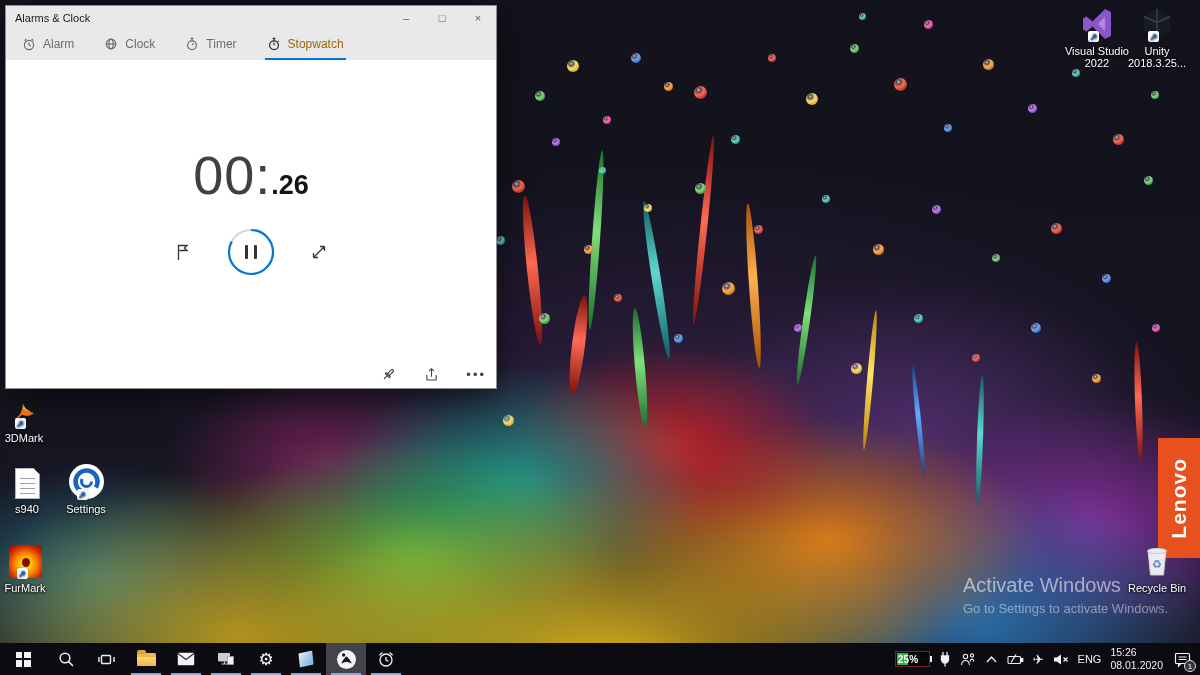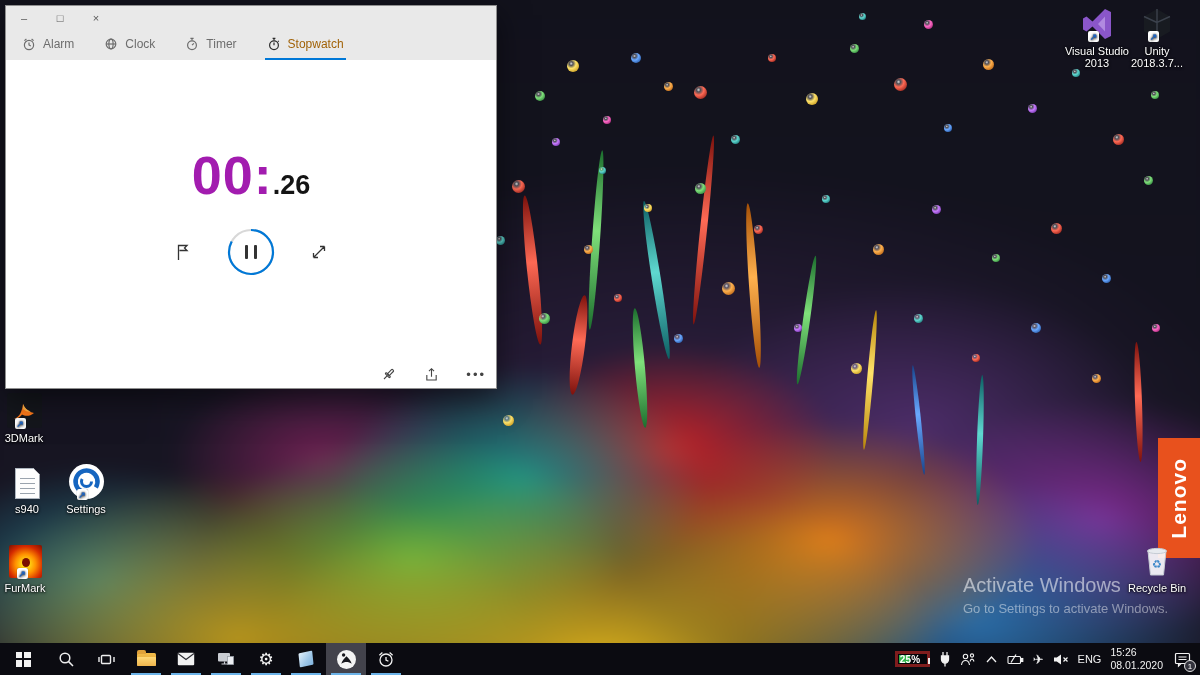--- a/index.html
+++ b/index.html
@@ -34,21 +34,21 @@
   .winctl { width:36px; height:24px; display:flex; align-items:center; justify-content:center;
             font-size:11px; color:#5a5a5a; }
   .tabs { height:30px; background:#e9e9e9; display:flex; align-items:stretch; padding-left:14px; gap:26px; }
   .tab { display:flex; align-items:center; gap:7px; font-size:12px; color:#6d6d6d;
          border-bottom:2.5px solid transparent; padding:0 2px; }
   .tab svg { stroke:#6d6d6d; }
   .tab.active { color:#a16207; border-bottom-color:#0078d7; }
   .tab.active svg { stroke:#2b2b2b; }
   .time-row { position:absolute; top:138px; left:0; right:0; display:flex; justify-content:center;
               align-items:baseline; }
-  .t-dim  { font-size:54px; font-weight:700; color:#a21caf; letter-spacing:1px; }
+  .t-dim  { font-size:54px; font-weight:400; color:#404040; letter-spacing:1px; }
   .t-main { font-size:54px; font-weight:700; color:#141414; letter-spacing:1px; }
   .t-frac { font-size:27px; font-weight:700; color:#141414; }
   .sw-controls { position:absolute; top:222px; left:0; right:0; display:flex; justify-content:center;
                  align-items:center; gap:34px; }
   .iconbtn { background:none; border:none; display:flex; align-items:center; justify-content:center; }
   .pausewrap { position:relative; width:48px; height:48px; display:flex; align-items:center; justify-content:center; }
   .pausebars { position:absolute; display:flex; gap:6px; }
   .pausebars span { width:3px; height:14px; background:#333; border-radius:1px; }
   .app-footer { position:absolute; bottom:5px; right:10px; display:flex; align-items:center; gap:26px; }
   .more-dots { font-size:13px; color:#444; letter-spacing:2px; }
@@ -96,21 +96,21 @@
   .startgrid i { background:#f2f2f2; }
   .folder { width:19px; height:13px; background:linear-gradient(#f2bd4a,#e09f36); border-radius:1.5px; position:relative; }
   .folder::before { content:""; position:absolute; left:0; top:-3px; width:9px; height:4px;
         background:#e0a23a; border-radius:2px 2px 0 0; }
   .folder::after { content:""; position:absolute; left:0; bottom:0; width:100%; height:9px;
         background:linear-gradient(#ffd977,#efb54d); border-radius:1px; }
   .notesq { width:14px; height:14px; background:linear-gradient(135deg,#e3f1fb,#9ec7e8 60%,#7fb2dc);
         transform:rotate(-12deg) skewX(-6deg); border-radius:1px; }
   .xboxc { width:19px; height:19px; background:#f4f4f4; border-radius:50%; display:flex; align-items:center; justify-content:center; }
   .tray { margin-left:auto; display:flex; align-items:center; gap:9px; padding-right:8px; color:#fff; }
-  .batt { width:35px; height:16px; border:3px solid #7f1d1d; position:relative; display:flex;
+  .batt { width:35px; height:16px; border:1px solid #7f1d1d; position:relative; display:flex;
           align-items:center; background:#05050a; }
   .batt-fill { position:absolute; left:1px; top:1px; bottom:1px; width:11px; background:#31b44b; }
   .batt-txt { position:relative; z-index:2; font-size:10px; font-weight:700; color:#fff; padding-left:2px; letter-spacing:.2px; }
   .batt::after { content:""; position:absolute; right:-3px; top:4px; width:2px; height:6px; background:#ececec; }
   .tray-txt { font-size:11px; color:#f2f2f2; }
   .clockblk { text-align:left; font-size:10.5px; line-height:1.25; color:#f2f2f2; }
   .ac-wrap { position:relative; width:20px; height:20px; display:flex; align-items:center; justify-content:center; }
   .badge { position:absolute; right:-4px; bottom:-3px; width:12px; height:12px; border-radius:50%;
            background:#33333d; border:1px solid #e0e0e0; color:#fff; font-size:8px;
            display:flex; align-items:center; justify-content:center; }
@@ -196,33 +196,33 @@
 
   <div class="dicon" style="left:1055px; top:5px;">
     <div class="art">
       <svg width="34" height="34" viewBox="0 0 34 34">
           <path d="M25 2L12.5 14.5 6.5 9.5 3 11.5v11l3.5 2 6-5L25 32l6-3V5z" fill="#8a56c9"></path>
           <path d="M25 9.5l-7 7.5 7 7.5z" fill="#b18ae0"></path>
         </svg>
       <span class="sc">↗</span>
     </div>
     <div>Visual Studio</div>
-    <div>2013</div>
+    <div>2022</div>
   </div>
 
   <div class="dicon" style="left:1115px; top:5px;">
     <div class="art">
       <svg width="34" height="34" viewBox="0 0 34 34">
           <path d="M17 2l13 7.5v15L17 32 4 24.5v-15z" fill="#181b21"></path>
           <path d="M17 2v13.5L30 9.5M17 15.5L4 9.5M17 15.5V32" stroke="#3b414c" stroke-width="1.4" fill="none"></path>
         </svg>
       <span class="sc">↗</span>
     </div>
     <div>Unity</div>
-    <div>2018.3.7...</div>
+    <div>2018.3.25...</div>
   </div>
 
   <div class="dicon" style="left:-18px; top:392px;">
     <div class="art">
       <div class="dm-art">
           <svg width="26" height="26" viewBox="0 0 26 26">
             <path d="M3 21c6-2 8-8 9-15 2 5 6 8 11 9-4 3.5-9 3.5-12 1.5C11 16.5 8 21 3 21z" fill="#ff7a1a"></path>
             <path d="M12 6c1.5 4 4.5 6.5 8 7.5-3 .5-6-.5-8-2.5z" fill="#ffb347"></path>
           </svg>
         </div>
@@ -267,20 +267,21 @@
           <path d="M8 9h18l-2.5 24h-13z" fill="rgba(250,250,252,.92)" stroke="#c6ccd4" stroke-width="1"></path>
           <ellipse cx="17" cy="9" rx="9.5" ry="2.6" fill="#e7eaef" stroke="#c6ccd4"></ellipse>
         </svg>
       <span style="position:absolute; left:50%; top:16px; transform:translateX(-50%); color:#3a87c8; font-size:11px; text-shadow:none;">♻</span>
     </div>
     <div>Recycle Bin</div>
   </div>
 
   <div class="appwin">
     <div class="titlebar">
+      <div class="title">Alarms &amp; Clock</div>
       <div class="winctl">–</div>
       <div class="winctl">□</div>
       <div class="winctl">×</div>
     </div>
 
     <div class="tabs">
       <div class="tab">
         <svg width="14" height="14" viewBox="0 0 14 14" fill="none" stroke-width="1.2">
             <circle cx="7" cy="8" r="4.6"></circle>
             <path d="M7 5.6V8l1.8 1M2.4 3.6L4.4 2M11.6 3.6L9.6 2"></path>

